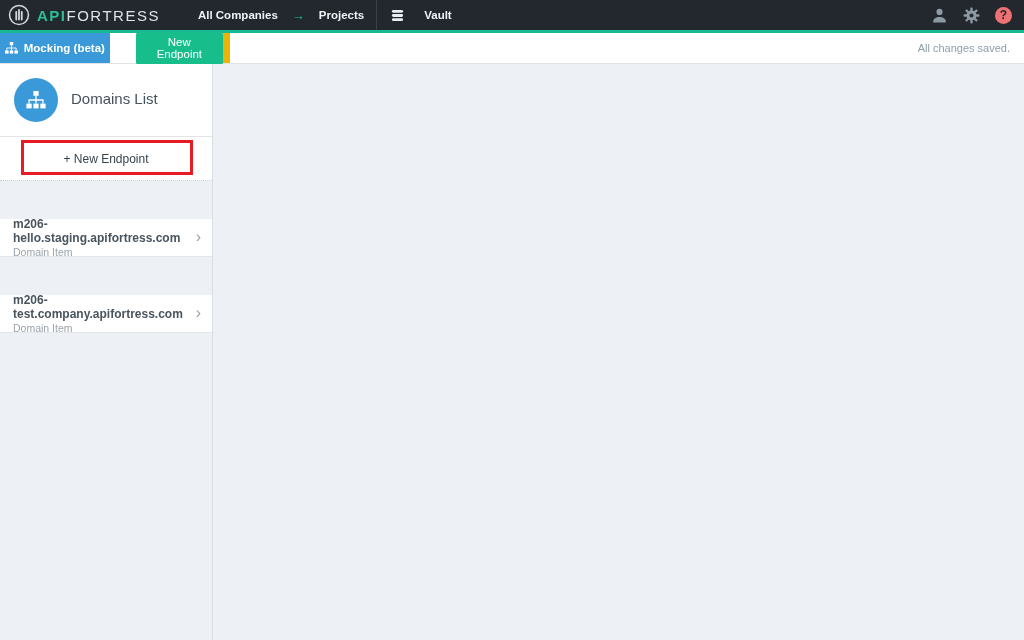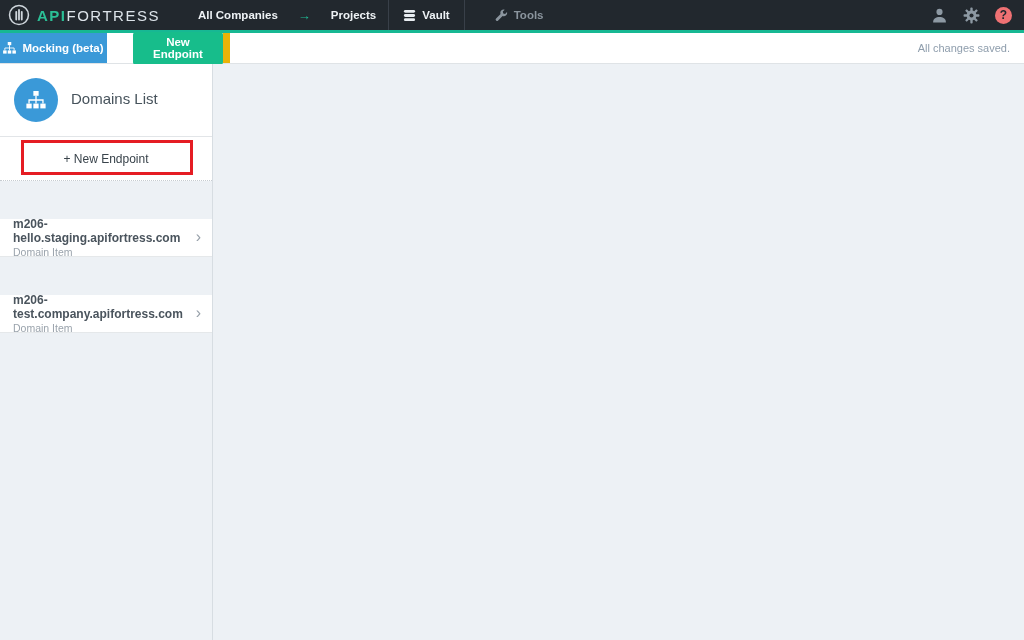--- a/index.html
+++ b/index.html
@@ -11,25 +11,25 @@
     height:30px; background:#22282e; display:flex; align-items:center;
     padding-left:8px; color:#e9eef2;
   }
   .logo { display:flex; align-items:center; gap:7px; }
   .logo-mark { width:22px; height:22px; }
   .logo-text { font-size:15px; letter-spacing:1.5px; display:flex; align-items:flex-end; }
   .logo-api { color:#2bbf96; font-weight:bold; }
   .logo-fortress { color:#dde4ea; font-weight:400; }
 
   .topnav { display:flex; align-items:center; height:100%; margin-left:26px; font-size:11.5px; }
-  .nav-plain { display:flex; align-items:center; gap:20px; padding:0 12px; height:100%; }
+  .nav-plain { display:flex; align-items:center; gap:14px; padding:0 12px; height:100%; }
   .nav-link { color:#eef2f5; font-weight:bold; cursor:pointer; }
   .nav-arrow { color:#1fbd97; font-size:13px; font-weight:bold; }
   .nav-cell {
-    display:flex; align-items:center; gap:6px; height:100%; padding:0 14px;
+    display:flex; align-items:center; gap:20px; height:100%; padding:0 14px;
     border-left:1px solid #394049; color:#eef2f5; font-weight:bold; cursor:pointer;
   }
   .nav-cell.muted { color:#8b959e; font-weight:bold; padding:0 30px; }
   .nav-ico { width:13px; height:13px; display:block; }
 
   .topbar-right { margin-left:auto; display:flex; align-items:center; gap:15px; padding-right:12px; }
   .tb-icon { width:17px; height:17px; cursor:pointer; display:flex; align-items:center; justify-content:center; }
   .help-badge {
     width:17px; height:17px; border-radius:50%; background:#ef7173; color:#22282e;
     display:flex; align-items:center; justify-content:center;
@@ -50,21 +50,21 @@
   }
   .tab-mocking {
     width:128px; height:100%; background:#3a99d8; color:#fff;
     display:flex; align-items:center; justify-content:center; gap:6px;
     font-size:11.5px; font-weight:bold; cursor:pointer;
   }
   .tab-mocking svg { width:13px; height:12px; }
   .btn-new-endpoint {
     margin-left:10px; height:33px; padding:0 13px; border:none; border-radius:3px;
     background:#17bd8b; color:#fff; font-family:"Liberation Sans",sans-serif;
-    font-size:11.5px; font-weight:bold; cursor:pointer;
+    font-size:11.5px; font-weight:normal; cursor:pointer;
   }
   .save-status { margin-left:auto; padding-right:14px; font-size:11px; color:#8e9dac; }
 
   
   .content { display:flex; height:576px;border-radius:15px; }
   .sidebar {
     width:213px; background:#edf1f5; border-right:1px solid #d7dde2;
     display:flex; flex-direction:column;
   }
   .sidebar-header {
@@ -125,26 +125,20 @@
         <span class="nav-link">Projects</span>
       </div>
       <div class="nav-cell">
         <svg class="nav-ico" viewBox="0 0 14 14">
           <rect x="1" y="1" width="12" height="3" rx="1.5" fill="#e9eef2"></rect>
           <rect x="1" y="5.5" width="12" height="3" rx="1.5" fill="#e9eef2"></rect>
           <rect x="1" y="10" width="12" height="3" rx="1.5" fill="#e9eef2"></rect>
         </svg>
         <span>Vault</span>
       </div>
-      <div class="nav-cell muted">
-        <svg class="nav-ico" viewBox="0 0 14 14">
-          <path fill="#8b959e" d="M12.9 3.1a3.6 3.6 0 0 1-4.7 4.5L3.4 12.4a1.55 1.55 0 1 1-2.2-2.2l4.8-4.8A3.6 3.6 0 0 1 10.5.7L8.4 2.8l.5 2 2 .5 2-2.2z"></path>
-        </svg>
-        <span>Tools</span>
-      </div>
     </nav>
 
     <div class="topbar-right">
       <span class="tb-icon">
         <svg viewBox="0 0 16 16" width="17" height="17">
           <circle cx="8" cy="4.6" r="2.9" fill="#8d99a3"></circle>
           <path d="M2 14c0-3.1 2.7-4.6 6-4.6s6 1.5 6 4.6v.6H2z" fill="#8d99a3"></path>
         </svg>
       </span>
       <span class="tb-icon">

